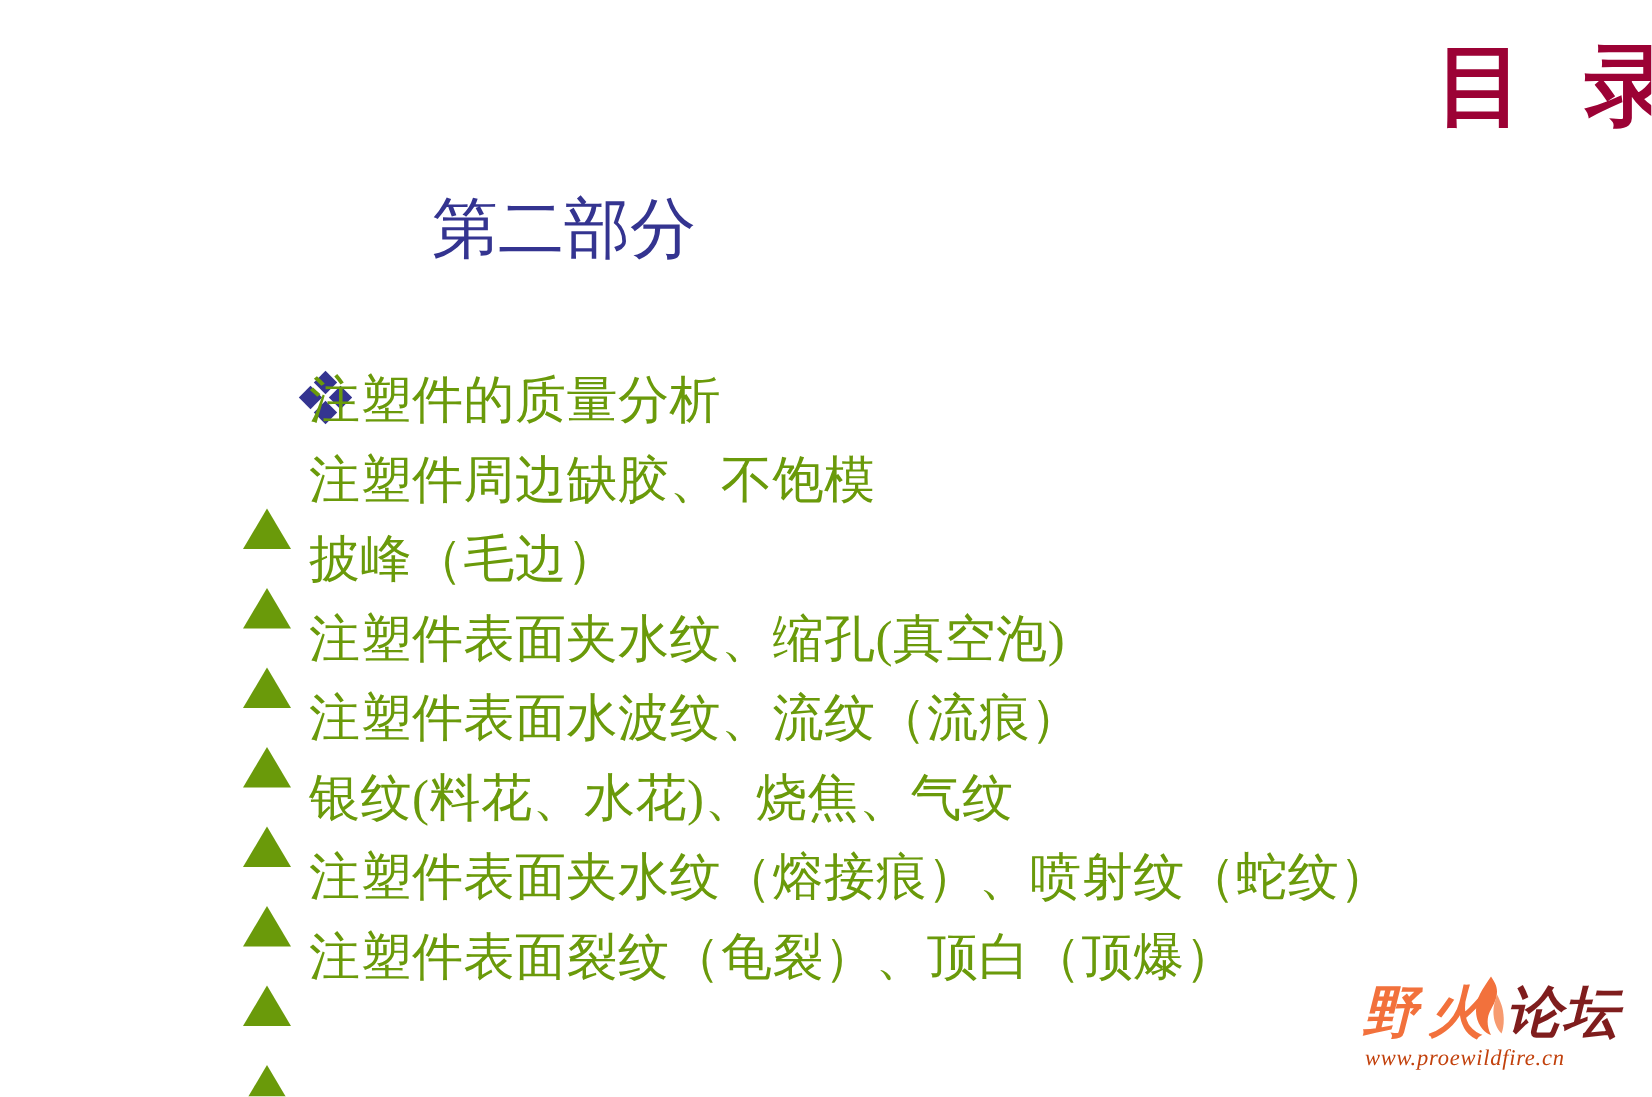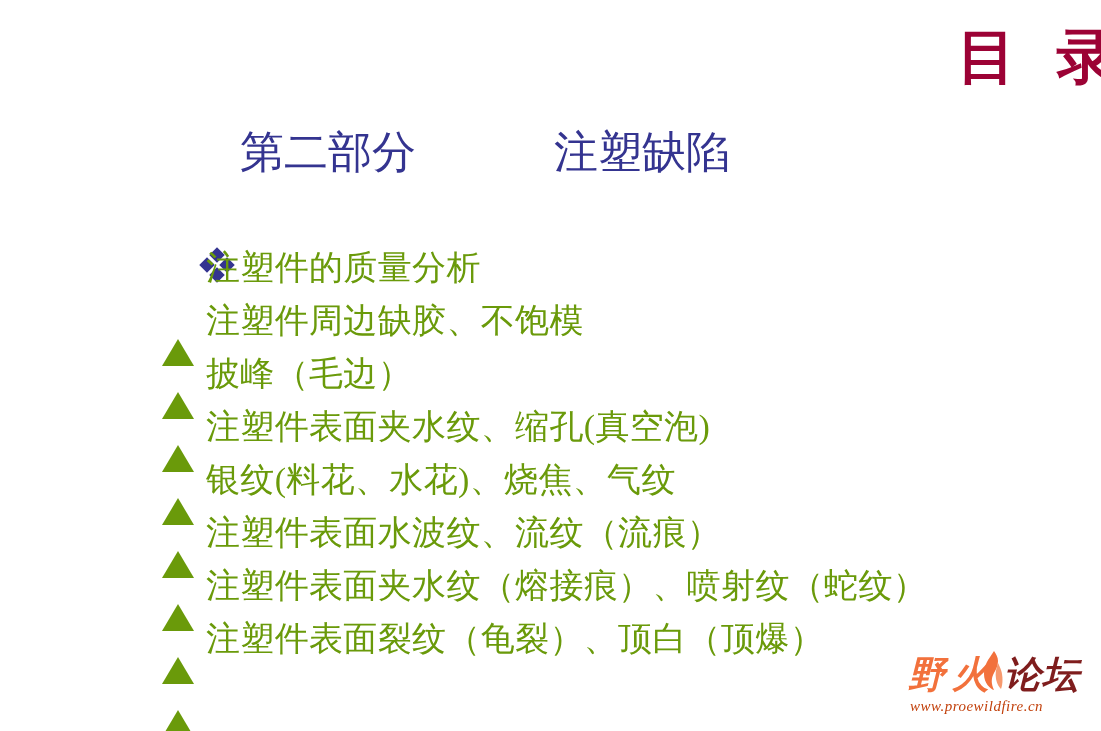--- a/index.html
+++ b/index.html
@@ -41,20 +41,21 @@
     position: absolute;
     left: 198px;
     top: 125px;
     display: flex;
     align-items: center;
     color: #343490;
     font-family: "Liberation Serif", "DejaVu Serif", serif;
     font-size: 44px;
     line-height: 56px;
     white-space: pre;
+    gap: 48px;
   }
   .subtitle-bullet {
     display: inline-block;
     width: 40px;
     height: 44px;
     position: relative;
     flex: 0 0 auto;
     margin-right: 2px;
   }
   .subtitle-bullet svg { display:block; }
@@ -155,21 +156,20 @@
         <g fill="#343490">
           <rect x="13.5" y="6.5" width="11" height="11" transform="rotate(45 19 12)"></rect>
           <rect x="3.5" y="16.5" width="11" height="11" transform="rotate(45 9 22)"></rect>
           <rect x="23.5" y="16.5" width="11" height="11" transform="rotate(45 29 22)"></rect>
           <rect x="13.5" y="26.5" width="11" height="11" transform="rotate(45 19 32)"></rect>
         </g>
       </svg>
     </span>
     <span class="subtitle-part-1">第二部分</span>
     <span class="subtitle-gap"></span>
-    <span class="subtitle-part-2">注塑缺陷</span>
   </div>
 
   <div class="bullet-list">
 
     <div class="bullet-item">
       <span class="bullet-marker">
         <svg width="50" height="34" viewBox="0 0 50 34" xmlns="http://www.w3.org/2000/svg">
           <polygon points="22,5 38,32 6,32" fill="#6a9a0a"></polygon>
         </svg>
       </span>
@@ -202,30 +202,30 @@
       </span>
       <span class="bullet-text">注塑件表面夹水纹、缩孔(真空泡)</span>
     </div>
 
     <div class="bullet-item">
       <span class="bullet-marker">
         <svg width="50" height="34" viewBox="0 0 50 34" xmlns="http://www.w3.org/2000/svg">
           <polygon points="22,5 38,32 6,32" fill="#6a9a0a"></polygon>
         </svg>
       </span>
+      <span class="bullet-text">注塑件表面水波纹、流纹（流痕）</span>
+    </div>
+
+    <div class="bullet-item">
+      <span class="bullet-marker">
+        <svg width="50" height="34" viewBox="0 0 50 34" xmlns="http://www.w3.org/2000/svg">
+          <polygon points="22,5 38,32 6,32" fill="#6a9a0a"></polygon>
+        </svg>
+      </span>
       <span class="bullet-text">银纹(料花、水花)、烧焦、气纹</span>
-    </div>
-
-    <div class="bullet-item">
-      <span class="bullet-marker">
-        <svg width="50" height="34" viewBox="0 0 50 34" xmlns="http://www.w3.org/2000/svg">
-          <polygon points="22,5 38,32 6,32" fill="#6a9a0a"></polygon>
-        </svg>
-      </span>
-      <span class="bullet-text">注塑件表面水波纹、流纹（流痕）</span>
     </div>
 
     <div class="bullet-item">
       <span class="bullet-marker">
         <svg width="50" height="34" viewBox="0 0 50 34" xmlns="http://www.w3.org/2000/svg">
           <polygon points="22,5 38,32 6,32" fill="#6a9a0a"></polygon>
         </svg>
       </span>
       <span class="bullet-text">注塑件表面夹水纹（熔接痕）、喷射纹（蛇纹）</span>
     </div>

